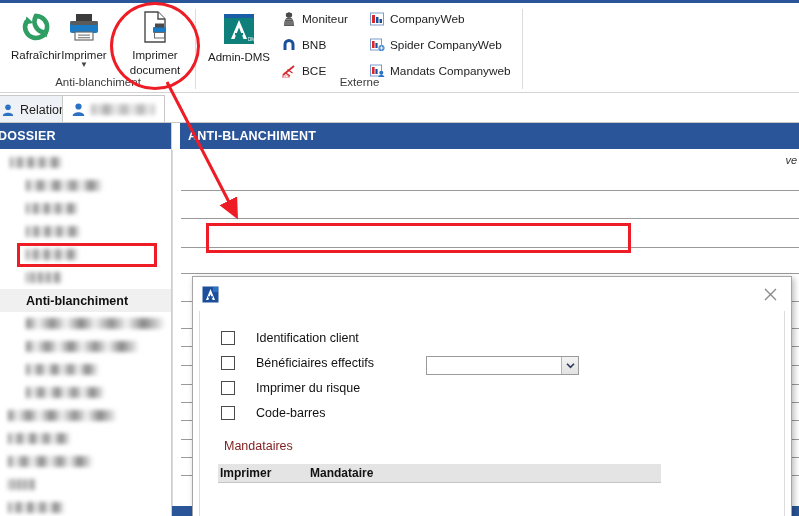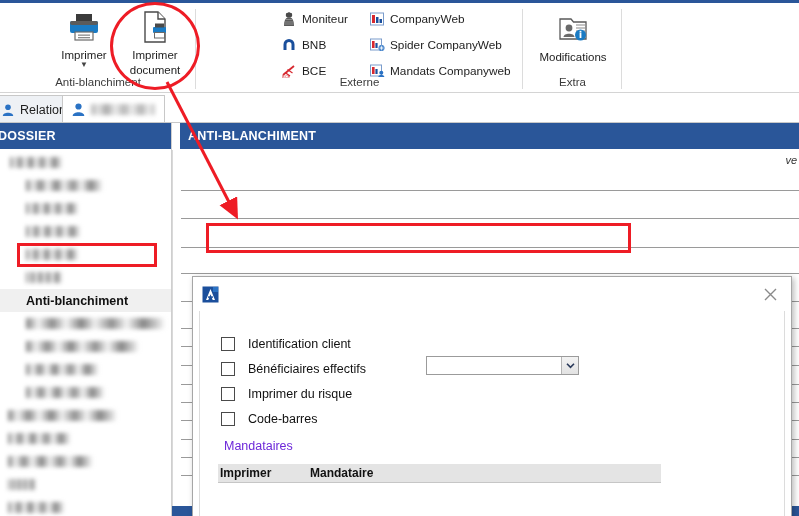--- a/index.html
+++ b/index.html
@@ -260,22 +260,23 @@
   .dlg-body {
     position: absolute; left: 6px; top: 34px;
     width: 586px; height: 280px;
     background: #ffffff;
     border: 1px solid #dcdcdc;
     border-top: none;
     box-sizing: border-box;
   }
   .chk-row {
     position: absolute;
-    display: flex; align-items: flex-end;
+    display: flex; align-items: flex-start;
     height: 20px;
+    gap: 8px;
   }
   .chkbox {
     width: 14px; height: 14px;
     border: 1px solid #4a4a4a;
     background: #ffffff;
     box-sizing: border-box;
     flex: 0 0 auto;
     cursor: default;
   }
   .chk-label {
@@ -297,21 +298,21 @@
   .combo-arrow {
     width: 17px;
     background: linear-gradient(#f3f3f3,#e2e2e2);
     border-left: 1px solid #b4b4b4;
     display: flex; align-items: center; justify-content: center;
     box-sizing: border-box;
   }
   .sec-label {
     position: absolute;
     font-size: 12.5px;
-    color: #6d28d9;
+    color: #7f1d1d;
   }
   .grid-head {
     position: absolute;
     height: 19px;
     background: #e4e4e4;
     border-bottom: 1px solid #c6c6c6;
     display: flex;
     align-items: center;
     box-sizing: border-box;
   }
@@ -344,20 +345,31 @@
 </head>
 <body>
 
 <div id="app">
 
   <div class="ribbon">
     <div class="ribbon-top-accent"></div>
 
     <div class="rgroup" style="left:0; width:196px;">
 
+      <div class="big-btn" style="left:0px;">
+        <div class="bicon">
+          <svg width="34" height="32" viewBox="0 0 34 32">
+            <path d="M17 5 A11 11 0 1 1 7.2 11.2" fill="none" stroke="#2e9e63" stroke-width="4.6" stroke-linecap="round"></path>
+            <path d="M17 5 A11 11 0 0 0 26.5 21.5" fill="none" stroke="#2e9e63" stroke-width="4.6" stroke-linecap="round"></path>
+            <polygon points="7.5,5.5 14.5,12 5.5,13.5" fill="#2e9e63"></polygon>
+            <polygon points="27.5,26.5 20.5,20 29.5,18.5" fill="#2e9e63"></polygon>
+          </svg>
+        </div>
+        <div class="blabel">Rafraîchir</div>
+      </div>
 
       <div class="big-btn" style="left:48px;">
         <div class="bicon">
           <svg width="36" height="32" viewBox="0 0 36 32">
             <rect x="10" y="3" width="16" height="7" fill="#3b3b3b"></rect>
             <rect x="4" y="10" width="28" height="12" rx="2" fill="#1a7bc4"></rect>
             <rect x="4" y="10" width="28" height="4" rx="2" fill="#5b5b5b"></rect>
             <rect x="9" y="21" width="18" height="8" fill="#fff" stroke="#6a6a6a" stroke-width="1.2"></rect>
             <rect x="12" y="23.5" width="12" height="1.3" fill="#8a8a8a"></rect>
             <rect x="12" y="26" width="12" height="1.3" fill="#8a8a8a"></rect>
@@ -380,20 +392,32 @@
         <div class="blabel">Imprimer</div>
         <div class="blabel">document</div>
       </div>
 
       <div class="rgroup-title" style="bottom:4px;">Anti-blanchiment</div>
       <div class="rgroup-sep" style="left:195px;"></div>
     </div>
 
     <div class="rgroup" style="left:196px; width:327px;">
 
+      <div class="big-btn" style="left:8px; top:6px; width:70px;">
+        <div class="bicon">
+          <svg width="34" height="34" viewBox="0 0 34 34">
+            <rect x="2" y="2" width="30" height="30" fill="#0e7f7a"></rect>
+            <rect x="2" y="2" width="30" height="4" fill="#1a5ea8"></rect>
+            <path d="M17 8 L25 27 H21.5 L17 15.5 L12.5 27 H9 Z" fill="#ffffff"></path>
+            <rect x="13" y="21" width="8" height="2.4" fill="#0e7f7a"></rect>
+            <text x="26" y="29" font-size="4.5" fill="#ffffff" font-family="Liberation Sans, sans-serif">DMS</text>
+          </svg>
+        </div>
+        <div class="blabel">Admin-DMS</div>
+      </div>
 
       <div class="small-btn" style="left:84px; top:6px;">
         <span class="sicon">
           <svg width="16" height="16" viewBox="0 0 16 16">
             <ellipse cx="8" cy="4" rx="3.2" ry="2.6" fill="#4a4a4a"></ellipse>
             <path d="M3 15 C3 8.5 5.2 6.2 8 6.2 C10.8 6.2 13 8.5 13 15 Z" fill="#5a5a5a"></path>
             <path d="M4.5 8.5 h7 M4 11 h8 M3.4 13 h9.2" stroke="#9a9a9a" stroke-width=".8"></path>
             <path d="M8 1 v2 M5.5 2 l1 1.5 M10.5 2 l-1 1.5" stroke="#4a4a4a" stroke-width=".9"></path>
           </svg>
         </span>
@@ -456,38 +480,20 @@
             <path d="M9.3 14 C9.3 11.4 15.3 11.4 15.3 14 Z" fill="#2a72c4"></path>
           </svg>
         </span>
         <span>Mandats Companyweb</span>
       </div>
 
       <div class="rgroup-title" style="bottom:4px;">Externe</div>
       <div class="rgroup-sep" style="left:326px;"></div>
     </div>
 
-    <div class="rgroup" style="left:523px; width:99px;">
-      <div class="big-btn" style="left:8px; top:6px; width:84px;">
-        <div class="bicon">
-          <svg width="34" height="32" viewBox="0 0 34 32">
-            <path d="M4 6 h11 l2.5 3 h12.5 v17 h-26 z" fill="#ffffff" stroke="#5a5a5a" stroke-width="1.3"></path>
-            <circle cx="13" cy="15" r="3.4" fill="#6a6a6a"></circle>
-            <path d="M7.5 24 C7.5 19.5 18.5 19.5 18.5 24 Z" fill="#6a6a6a"></path>
-            <path d="M20 12 h9 M20 15 h9 M20 18 h9" stroke="#8a8a8a" stroke-width="1.2"></path>
-            <circle cx="24.5" cy="22" r="5.5" fill="#1a7bc4"></circle>
-            <rect x="23.6" y="20" width="1.8" height="5" fill="#ffffff"></rect>
-            <rect x="23.6" y="17.8" width="1.8" height="1.8" fill="#ffffff"></rect>
-          </svg>
-        </div>
-        <div class="blabel">Modifications</div>
-      </div>
-      <div class="rgroup-title" style="bottom:4px;">Extra</div>
-      <div class="rgroup-sep" style="left:98px;"></div>
-    </div>
   </div>
 
   <div class="tabstrip">
     <div class="tab inactive" style="left:-8px; width:82px;">
       <span class="ticon">
         <svg width="14" height="14" viewBox="0 0 14 14">
           <circle cx="7" cy="4.2" r="2.8" fill="#2a72c4"></circle>
           <path d="M1.8 13 C1.8 8.6 12.2 8.6 12.2 13 Z" fill="#2a72c4"></path>
         </svg>
       </span>

